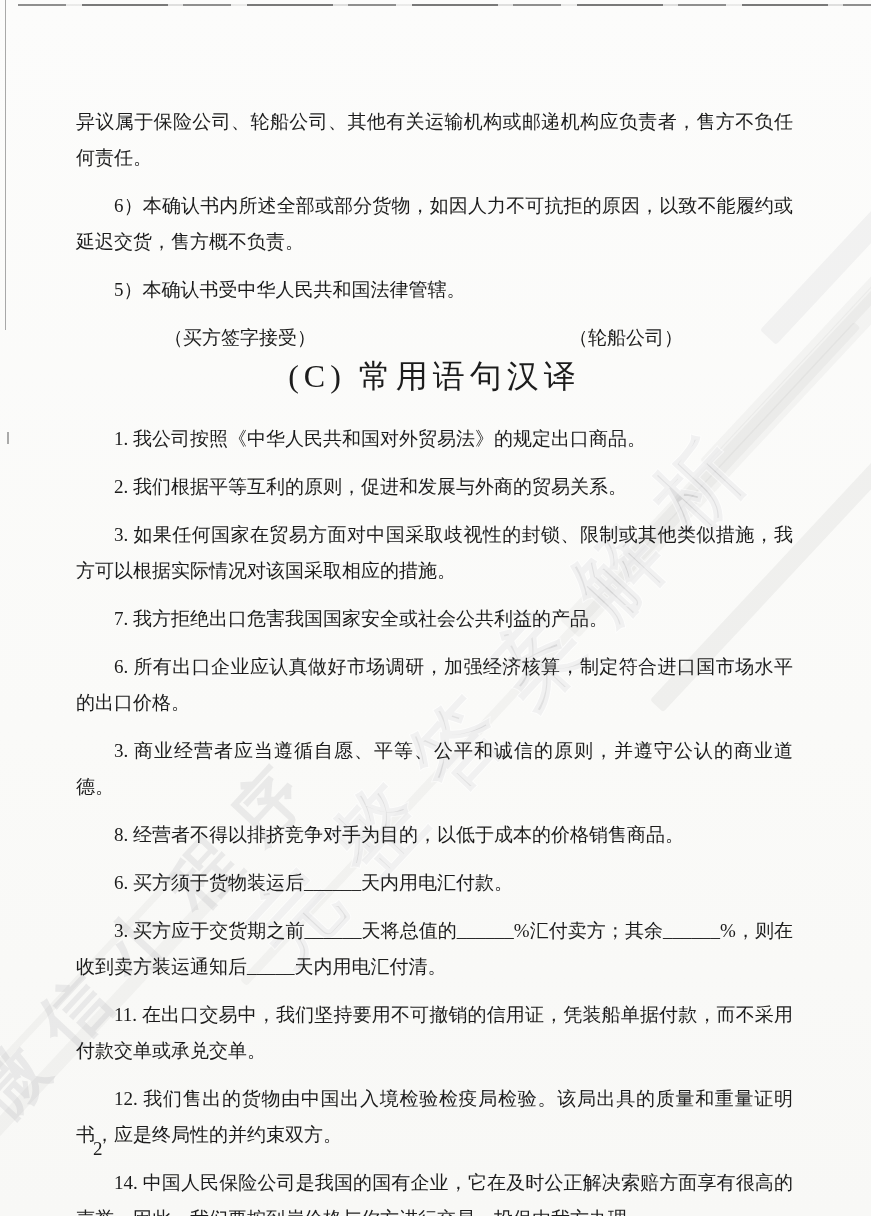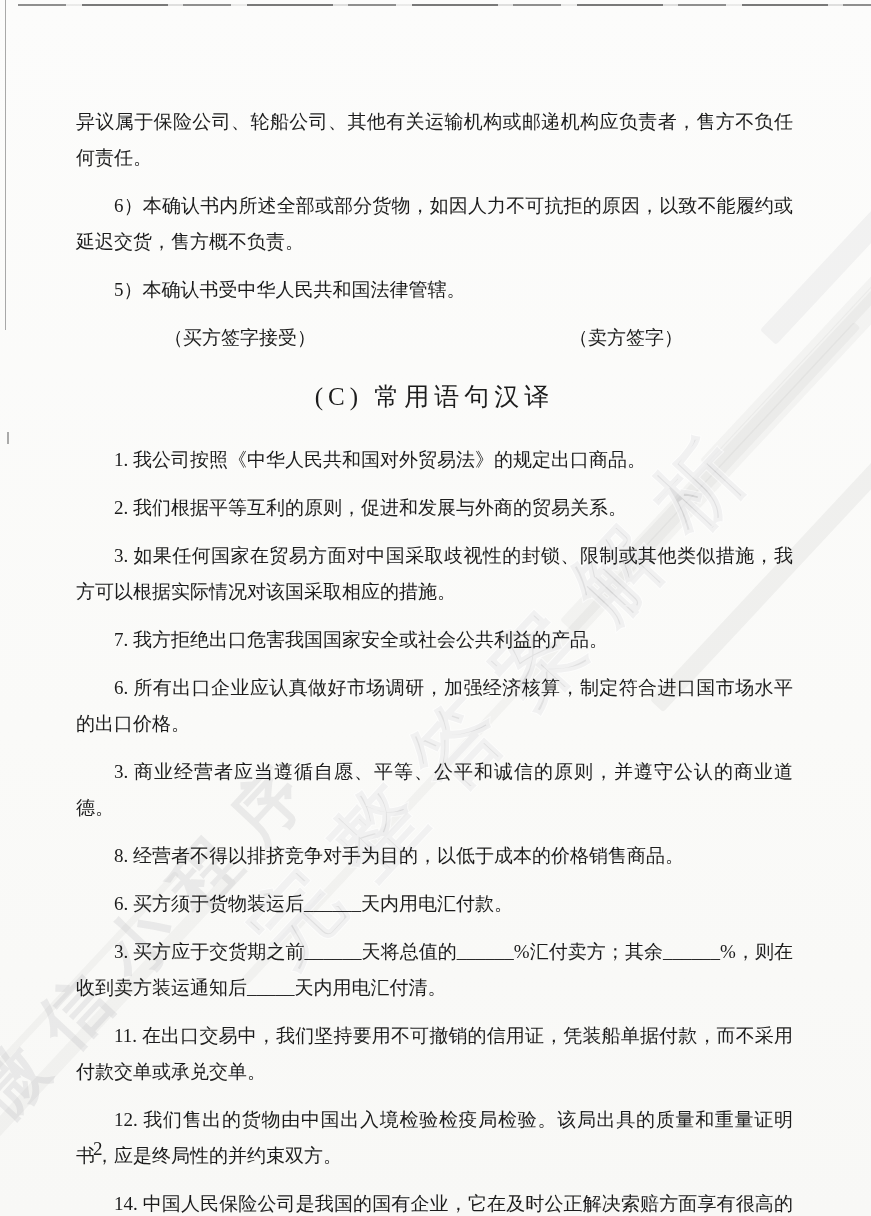--- a/index.html
+++ b/index.html
@@ -78,23 +78,22 @@
   }
   .content p{margin:12px;text-indent:2em;}
   .content p.noindent{text-indent:0;}
   .sig-row{
     display:flex;justify-content:space-between;
     margin-top:7px;
     padding-left:100px;padding-right:122px;
     text-indent:0;
   }
   .section-title{
-    margin-top:21px;
     text-align:center;
-    font-size:25px;
+    font-size:32px;
     letter-spacing:5px;
     line-height:40px;
   }
   .list{margin-top:25px;}
   .page-number{
     position:absolute;left:93px;top:1138px;
     font-size:19px;
   }
 </style>
 </head>
@@ -118,21 +117,21 @@
   <div class="wm wm-line2">完整答案解析</div>
 
   <div class="content">
 
     <p class="noindent">异议属于保险公司、轮船公司、其他有关运输机构或邮递机构应负责者，售方不负任何责任。</p>
     <p>6）本确认书内所述全部或部分货物，如因人力不可抗拒的原因，以致不能履约或延迟交货，售方概不负责。</p>
     <p>5）本确认书受中华人民共和国法律管辖。</p>
 
     <div class="sig-row">
       <span>（买方签字接受）</span>
-      <span>（卖方签字）</span>
+      <span>（轮船公司）</span>
     </div>
 
     <div class="section-title">(C) 常用语句汉译</div>
 
     <div class="list">
       <p>1. 我公司按照《中华人民共和国对外贸易法》的规定出口商品。</p>
       <p>2. 我们根据平等互利的原则，促进和发展与外商的贸易关系。</p>
       <p>3. 如果任何国家在贸易方面对中国采取歧视性的封锁、限制或其他类似措施，我方可以根据实际情况对该国采取相应的措施。</p>
       <p>7. 我方拒绝出口危害我国国家安全或社会公共利益的产品。</p>
       <p>6. 所有出口企业应认真做好市场调研，加强经济核算，制定符合进口国市场水平的出口价格。</p>

